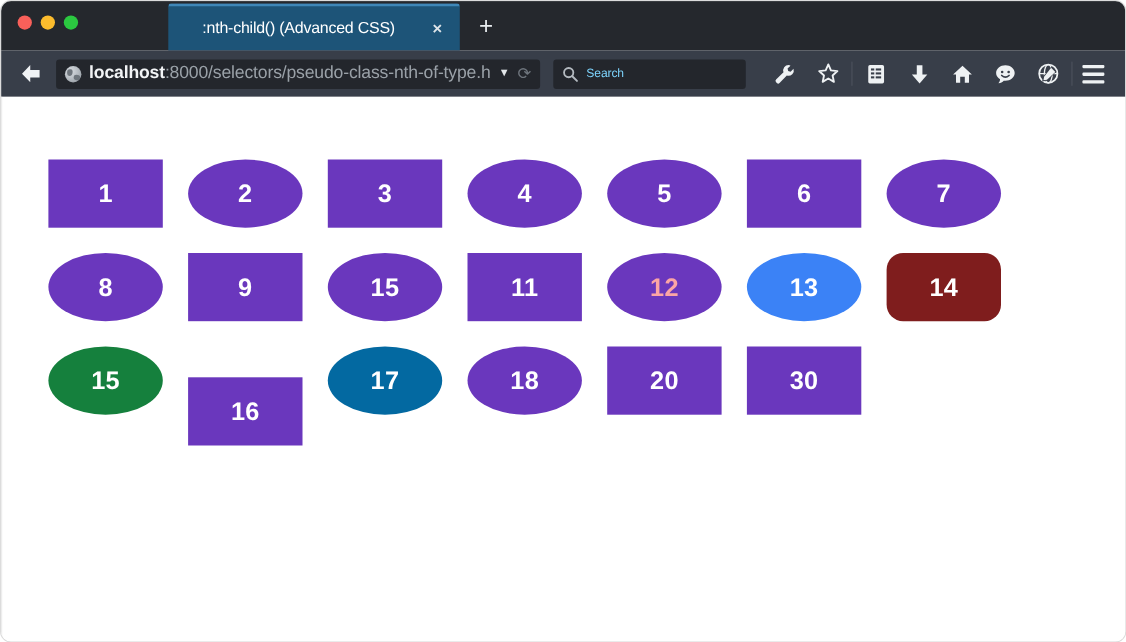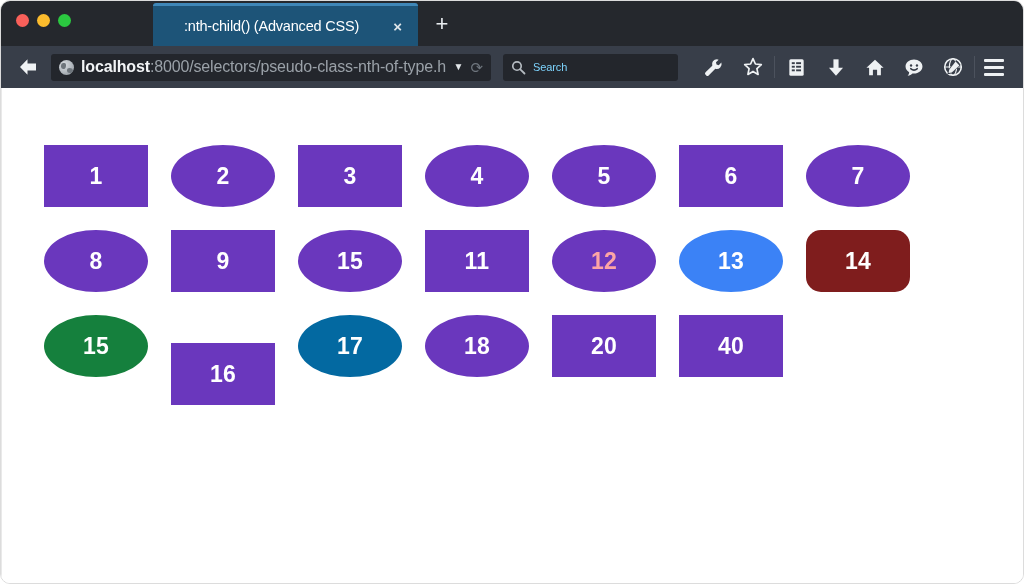--- a/index.html
+++ b/index.html
@@ -394,18 +394,18 @@
           <div class="shape pill" style="background: rgb(106, 55, 189); color: rgb(255, 255, 255);">15</div>
           <div class="shape rect" style="background: rgb(106, 55, 189); color: rgb(255, 255, 255);">11</div>
           <div class="shape pill" style="background: rgb(106, 55, 189); color: #fca5a5;">12</div>
           <div class="shape pill" style="background: #3b82f6; color: rgb(255, 255, 255);">13</div>
           <div class="shape rect" style="background: #7f1d1d; color: rgb(255, 255, 255); border-radius: 15px;">14</div>
           <div class="shape pill" style="background: #15803d; color: rgb(255, 255, 255);">15</div>
           <div class="shape rect" style="background: rgb(106, 55, 189); color: rgb(255, 255, 255); margin-top: 28px;">16</div>
           <div class="shape pill" style="background: #0369a1; color: rgb(255, 255, 255);">17</div>
           <div class="shape pill" style="background: rgb(106, 55, 189); color: rgb(255, 255, 255);">18</div>
           <div class="shape rect" style="background: rgb(106, 55, 189); color: rgb(255, 255, 255);">20</div>
-          <div class="shape rect" style="background: rgb(106, 55, 189); color: rgb(255, 255, 255);">40</div>
+          <div class="shape rect" style="background: rgb(106, 55, 189); color: rgb(255, 255, 255);">30</div>
         </div>
     </div>
 
   </div>
 </div>
 
 </body></html>

